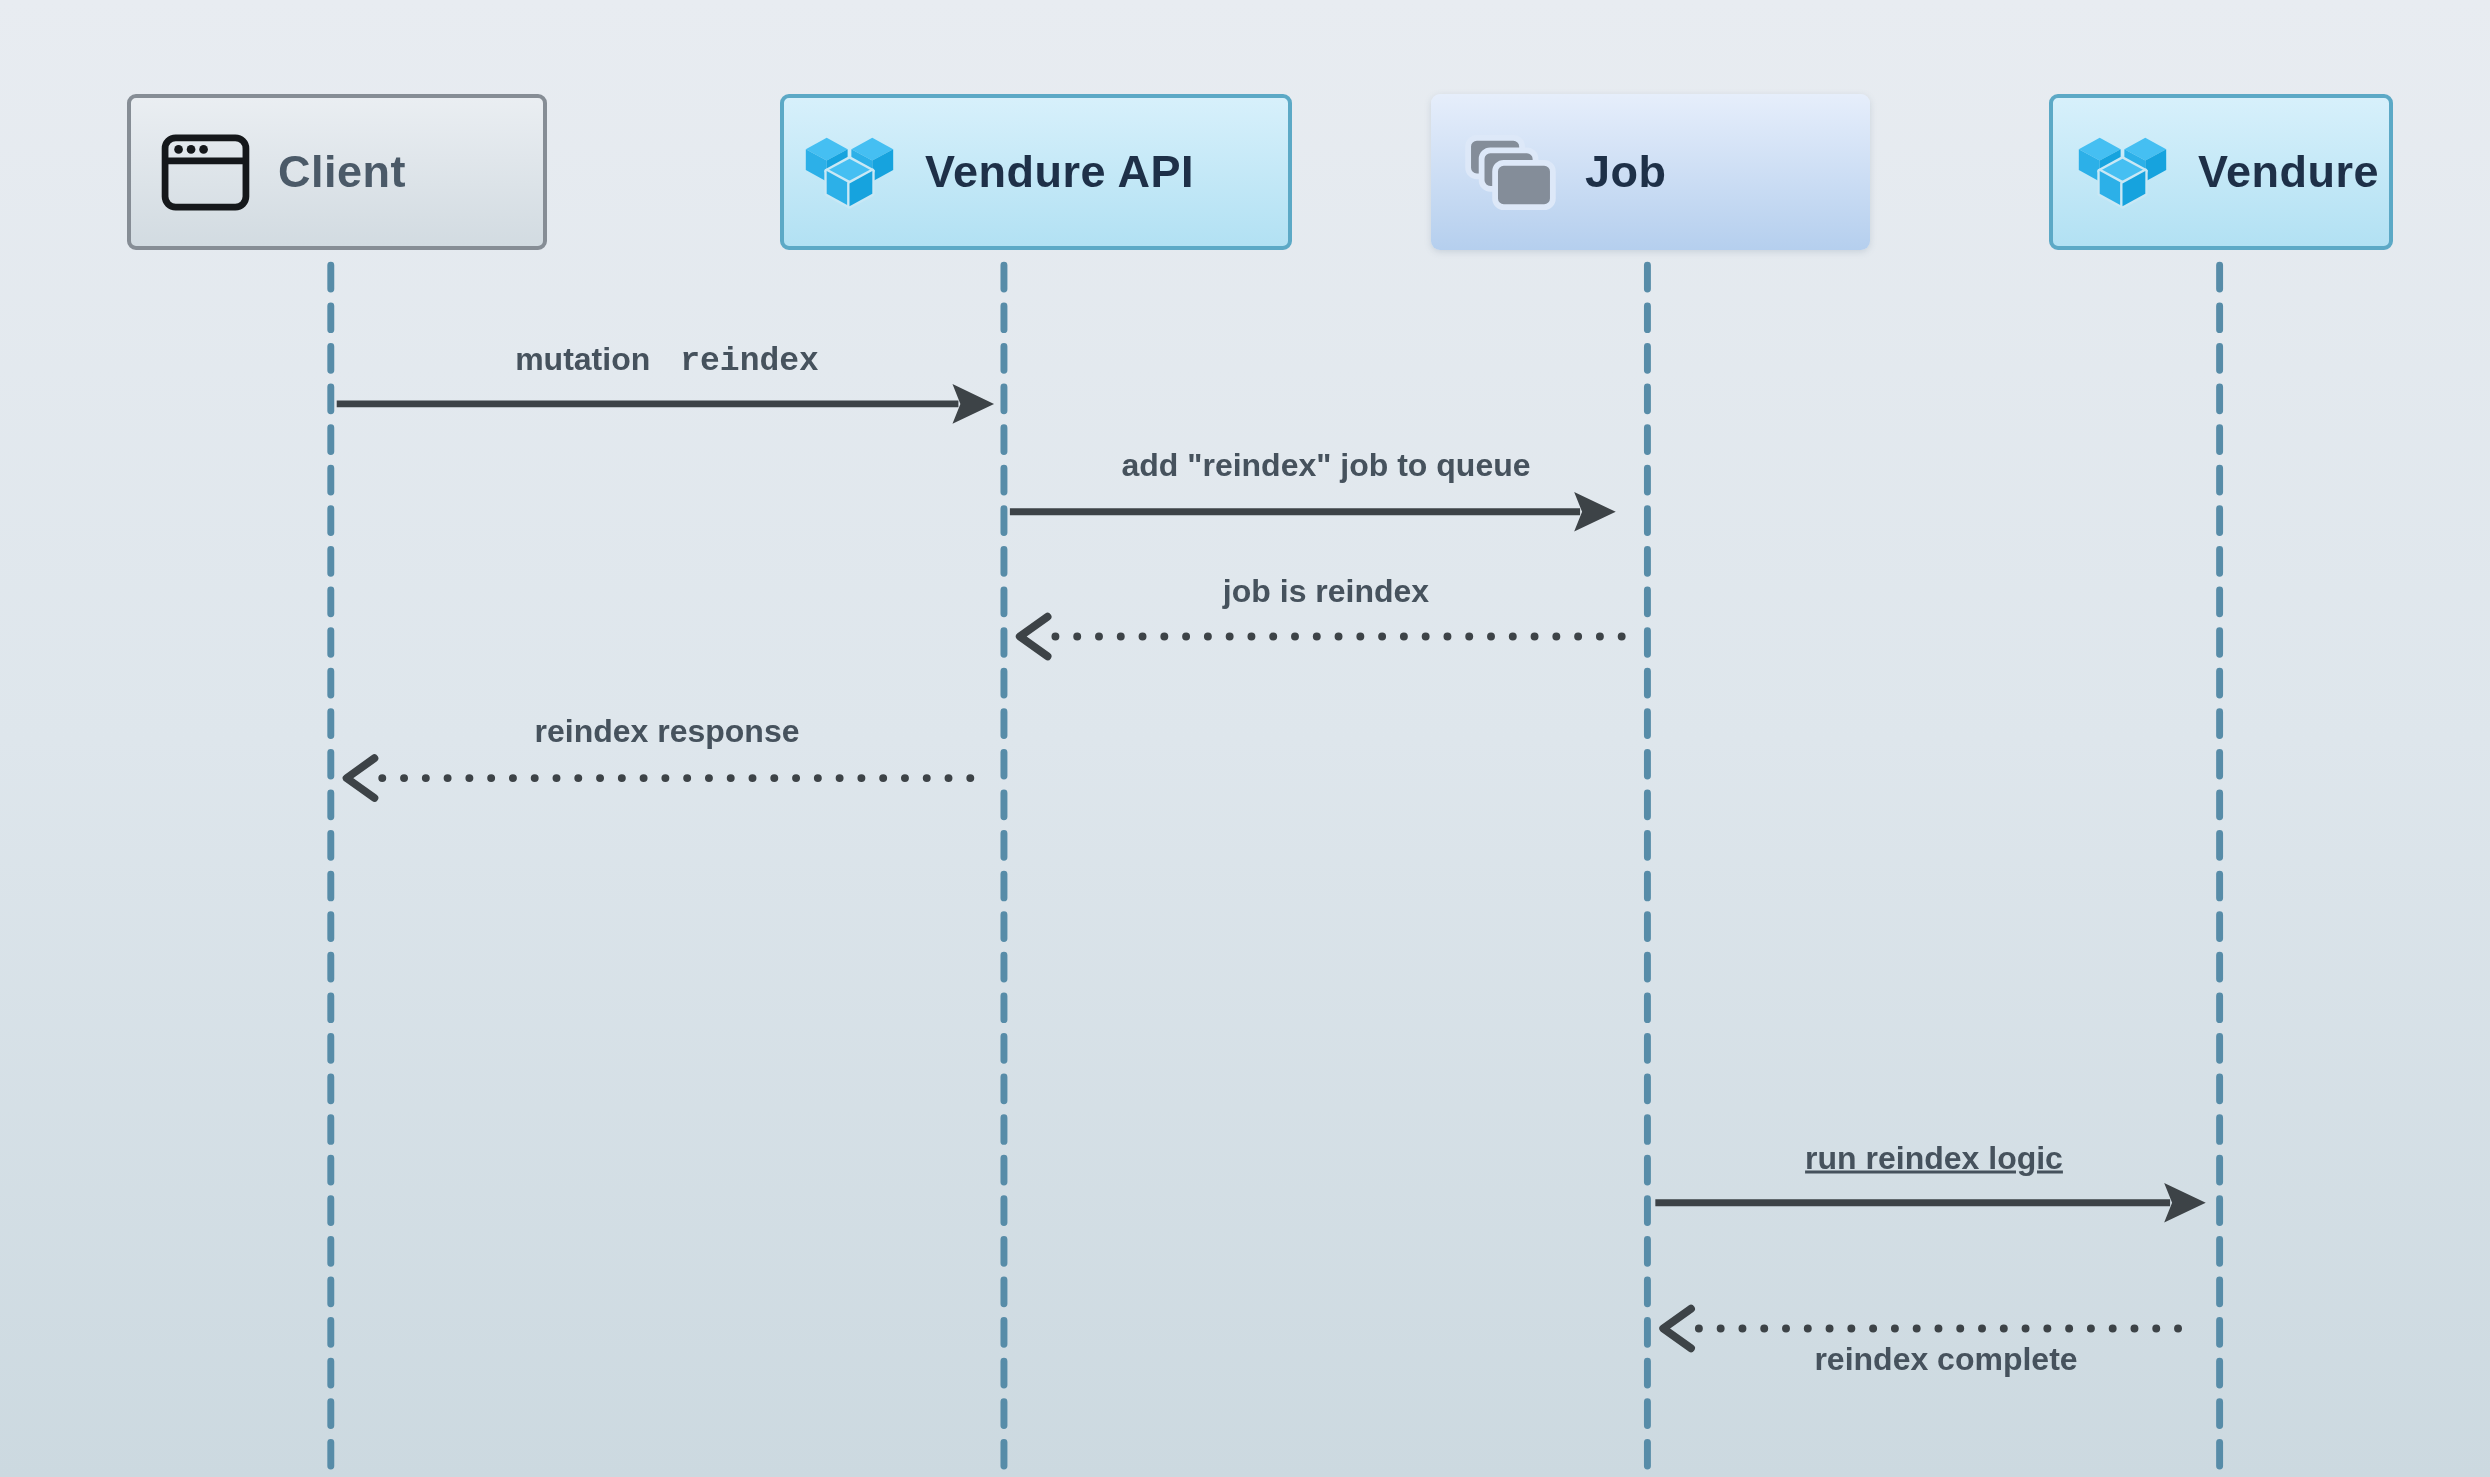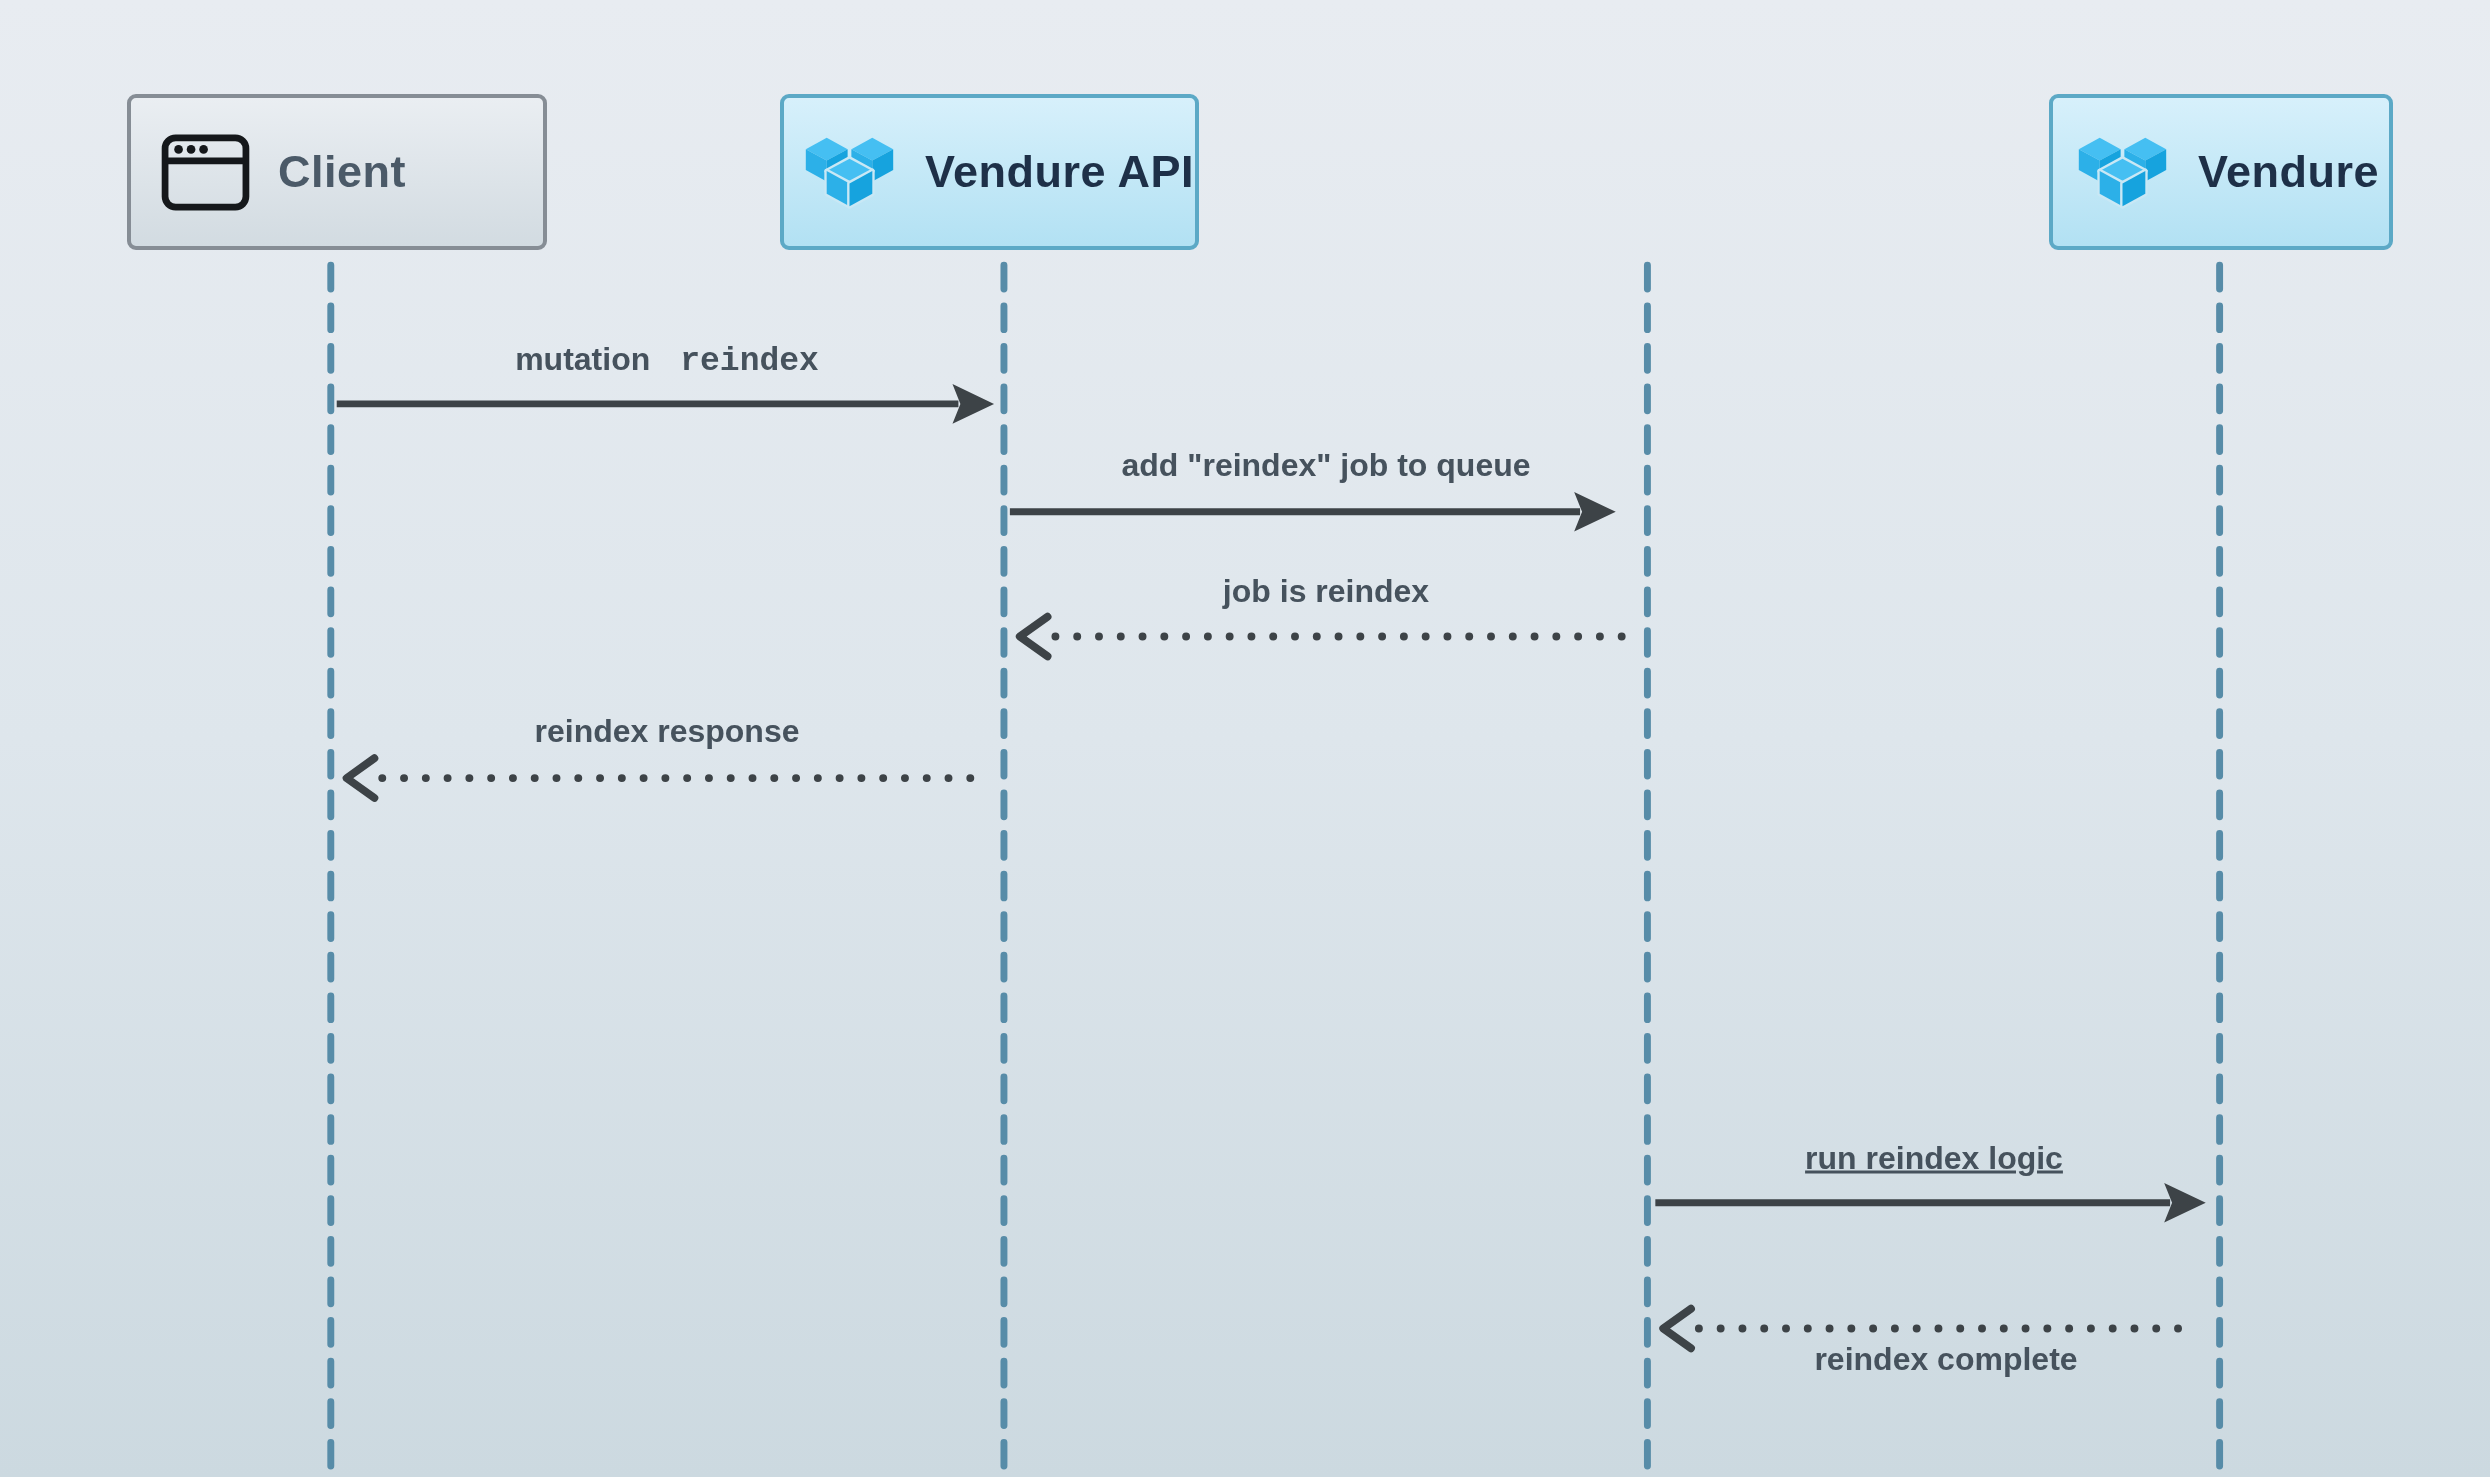--- a/index.html
+++ b/index.html
@@ -32,21 +32,21 @@
   .actor .lbl { font-weight: bold; font-size: 45px; margin-left: 28px; white-space: nowrap; letter-spacing: 0.5px; }
 
   .actor.client {
     left: 127px; width: 420px; padding-left: 30px;
     border: 4px solid var(--client-border);
     background: linear-gradient(180deg, var(--client-bg-top), var(--client-bg-bottom));
   }
   .actor.client .lbl { color: var(--client-text); }
 
   .actor.vendure {
-    left: 780px; width: 419px; padding-left: 18px;
+    left: 780px; width: 512px; padding-left: 18px;
     border: 4px solid var(--blue-border);
     background: linear-gradient(180deg, var(--blue-bg-top), var(--blue-bg-bottom));
   }
   .actor.job {
     left: 1431px; width: 439px; padding-left: 33px;
     background: linear-gradient(180deg, var(--job-bg-top), var(--job-bg-bottom));
     box-shadow: 0 2px 6px rgba(120,140,160,0.25);
   }
   .actor.worker {
     left: 2049px; width: 344px; padding-left: 22px;
@@ -149,20 +149,30 @@
         <g class="cube-gap">
           <polygon class="cube-top" points="50,27 74,40 50,53 26,40"></polygon>
           <polygon class="cube-left" points="26,40 50,53 50,77 26,64"></polygon>
           <polygon class="cube-right" points="50,53 74,40 74,64 50,77"></polygon>
         </g>
       </svg>
     </span>
     <span class="lbl">Vendure API</span>
   </div>
 
+  <div class="actor job">
+    <span class="ic">
+      <svg width="93" height="77" viewBox="0 0 96 80">
+        <rect class="card" x="4" y="4" width="56" height="40" rx="9"></rect>
+        <rect class="card" x="18" y="17" width="56" height="40" rx="9"></rect>
+        <rect class="card" x="32" y="30" width="60" height="46" rx="9"></rect>
+      </svg>
+    </span>
+    <span class="lbl">Job</span>
+  </div>
 
   <div class="actor worker">
     <span class="ic">
       <svg width="95" height="78" viewBox="0 0 100 82">
         <g>
           <polygon class="cube-top" points="26,5 48,17 26,29 4,17"></polygon>
           <polygon class="cube-left" points="4,17 26,29 26,51 4,39"></polygon>
           <polygon class="cube-right" points="26,29 48,17 48,39 26,51"></polygon>
         </g>
         <g>

